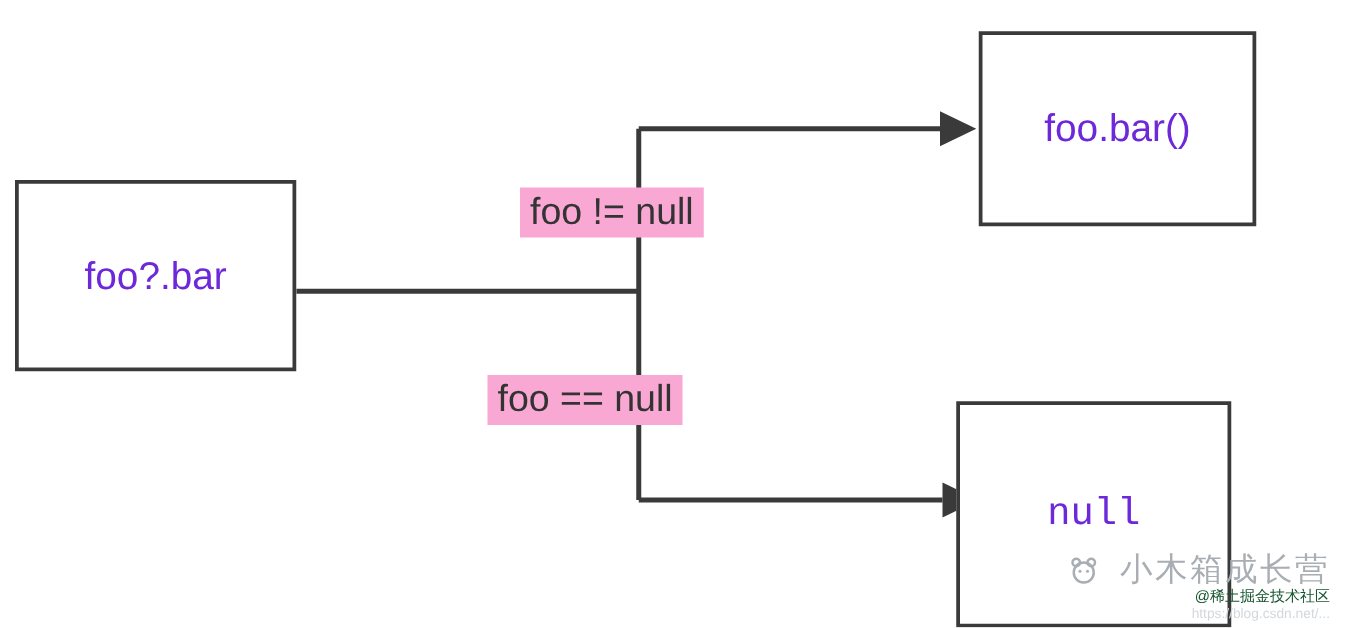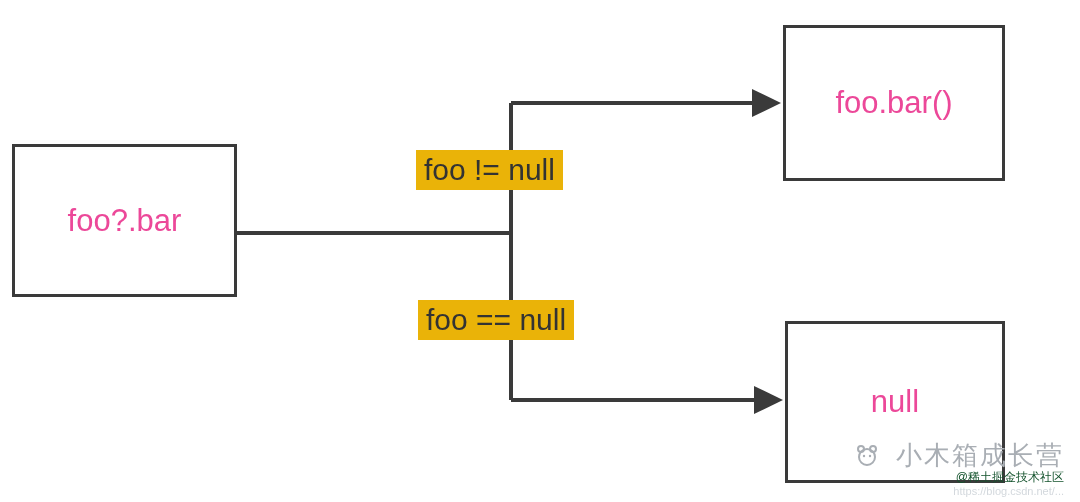--- a/index.html
+++ b/index.html
@@ -25,45 +25,45 @@
     height: 502px;
   }
   .node {
     position: absolute;
     border: 3px solid #3a3a3a;
     background: #ffffff;
     display: flex;
     align-items: center;
     justify-content: center;
     font-size: 31px;
-    color: #ec4899;
+    color: #6d28d9;
     box-sizing: border-box;
   }
   .node-source { left: 12px;  top: 144px; width: 225px; height: 153px; }
   .node-top    { left: 783px; top: 25px;  width: 222px; height: 156px; }
-  .node-bottom { left: 785px; top: 321px; width: 220px; height: 162px; }
+  .node-bottom { left: 765px; top: 321px; width: 220px; height: 181px; font-family: Liberation Mono, monospace; }
   .branch-label {
     position: absolute;
-    background: #eab308;
+    background: #f9a8d4;
     font-size: 30px;
     color: #333333;
     padding: 3px 8px;
     white-space: nowrap;
   }
   .label-top    { left: 416px; top: 150px; }
-  .label-bottom { left: 418px; top: 300px; }
+  .label-bottom { left: 390px; top: 300px; }
   .watermark {
     position: absolute;
     right: 16px;
     bottom: 4px;
     text-align: right;
   }
   .wm-title {
     display: flex;
-    align-items: center;
+    align-items: flex-end;
     justify-content: flex-end;
     gap: 16px;
     color: #a9aeb4;
     font-size: 26px;
     letter-spacing: 2px;
     line-height: 1.1;
   }
   .wm-sub {
     color: #14532d;
     font-size: 12px;

